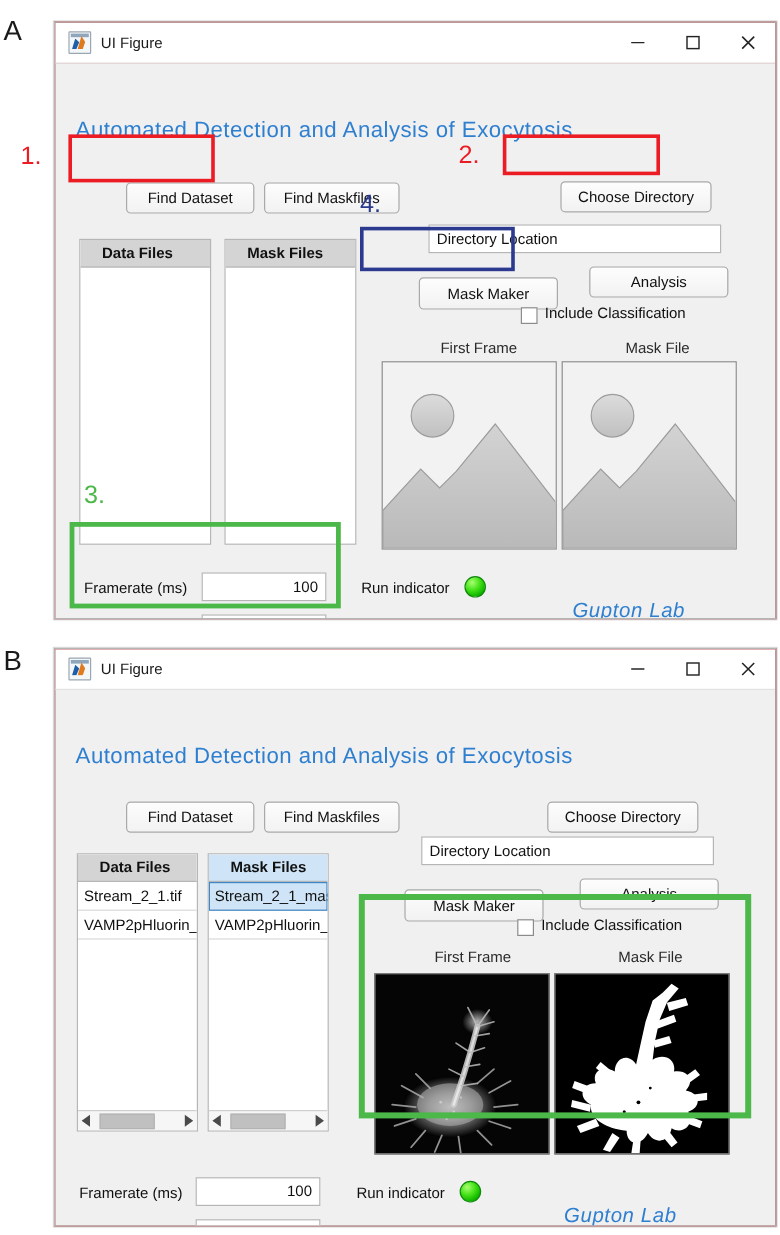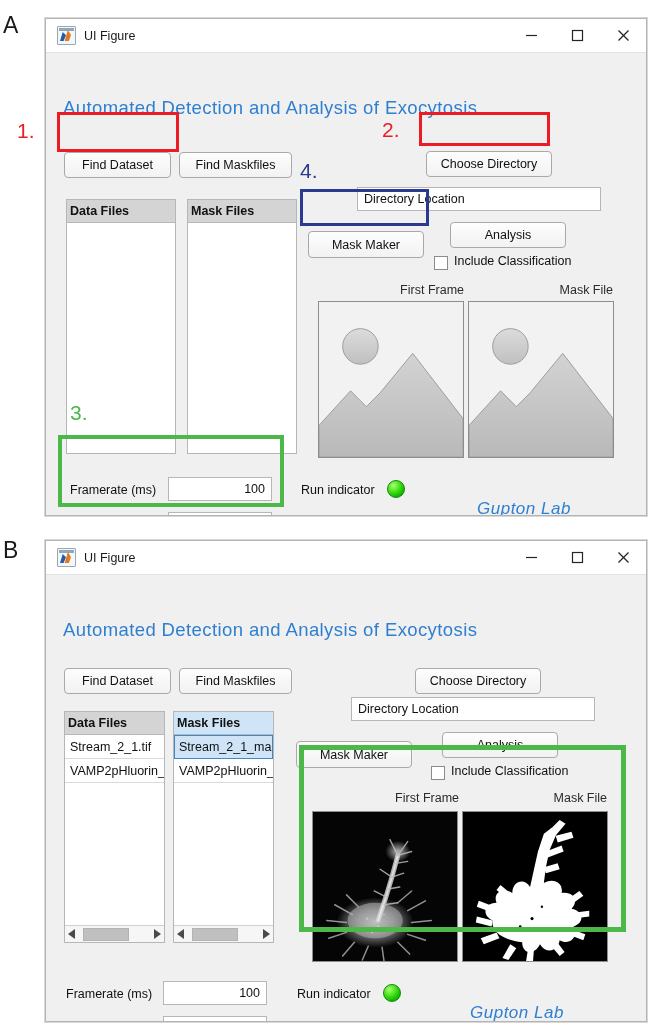--- a/index.html
+++ b/index.html
@@ -89,20 +89,21 @@
   .mbtn{
     position:absolute;
     background:linear-gradient(#fdfdfd,#f2f2f2);
     border:1px solid #a9a9a9;
     border-radius:4px;
     font-size:12.5px;
     color:#101010;
     display:flex;align-items:center;justify-content:center;
     box-sizing:border-box;
     white-space:nowrap;
+    margin-left:41px;
   }
   .mfield{
     position:absolute;
     background:#ffffff;
     border:1px solid #b6b6b6;
     box-sizing:border-box;
     font-size:12.5px;
     color:#101010;
     display:flex;align-items:center;
     padding:0 6px;
@@ -111,38 +112,38 @@
   .mlabel{
     position:absolute;
     font-size:12.5px;
     color:#101010;
     white-space:nowrap;
   }
   .axis-title{
     position:absolute;
     font-size:12.5px;
     color:#2a2a2a;
-    text-align:right;
+    text-align:center;
     white-space:nowrap;
   }
 
   
   .listbox{
     position:absolute;
     background:#ffffff;
     border:1px solid #b6b6b6;
     box-sizing:border-box;
     overflow:hidden;
   }
   .list-header{
     height:22px;
     background:#d4d4d4;
     border-bottom:1px solid #b6b6b6;
     display:flex;align-items:center;
-    padding-left:3px;
+    padding-left:18px;
     font-size:12.5px;font-weight:bold;color:#111;
   }
   .list-header.sel{background:#cfe5f7;}
   .list-row{
     height:23px;
     border-bottom:1px solid #d9d9d9;
     display:flex;align-items:center;
     padding-left:5px;
     font-size:12.5px;color:#111;
     white-space:nowrap;overflow:hidden;

